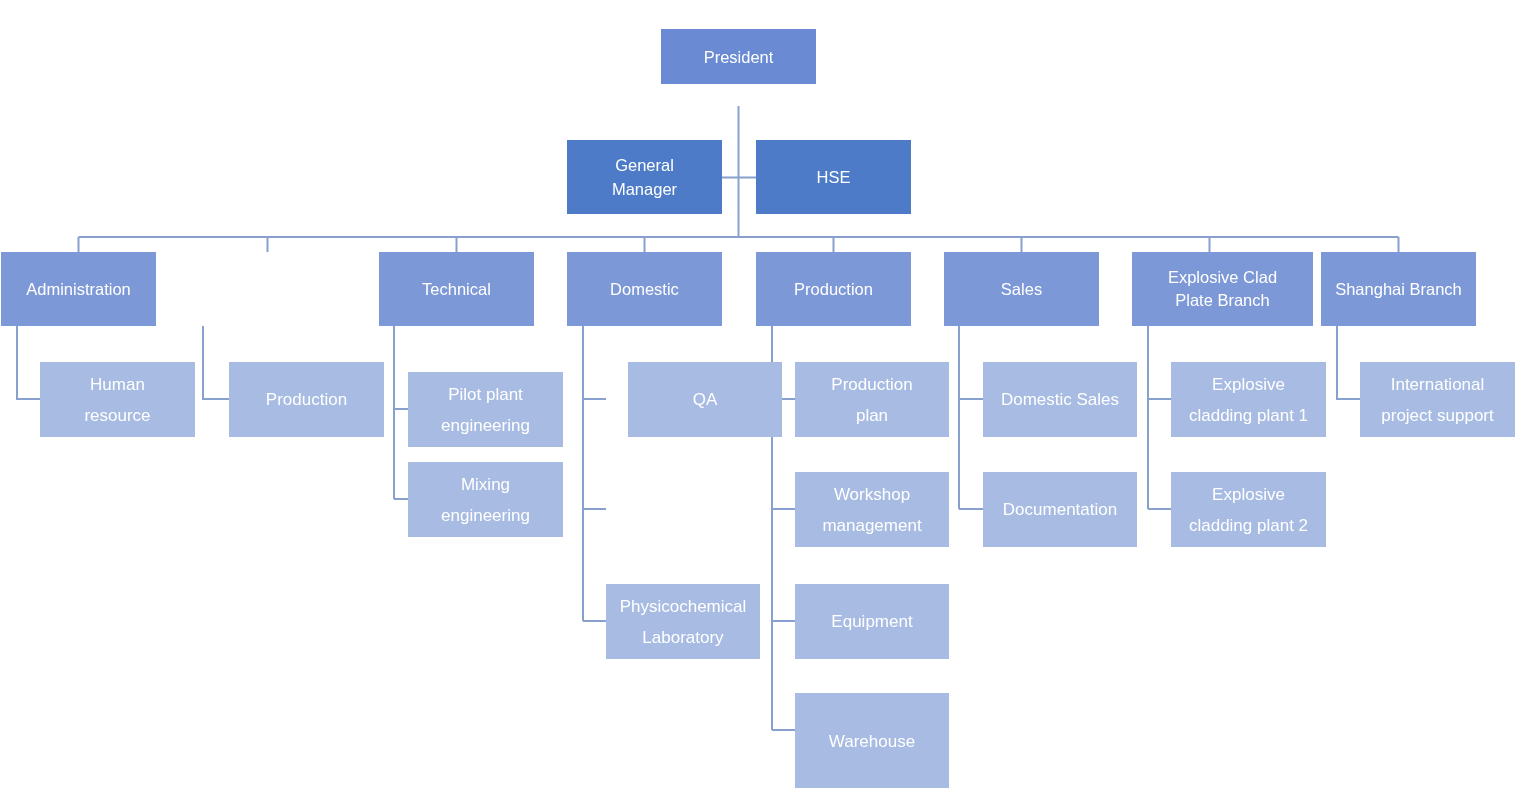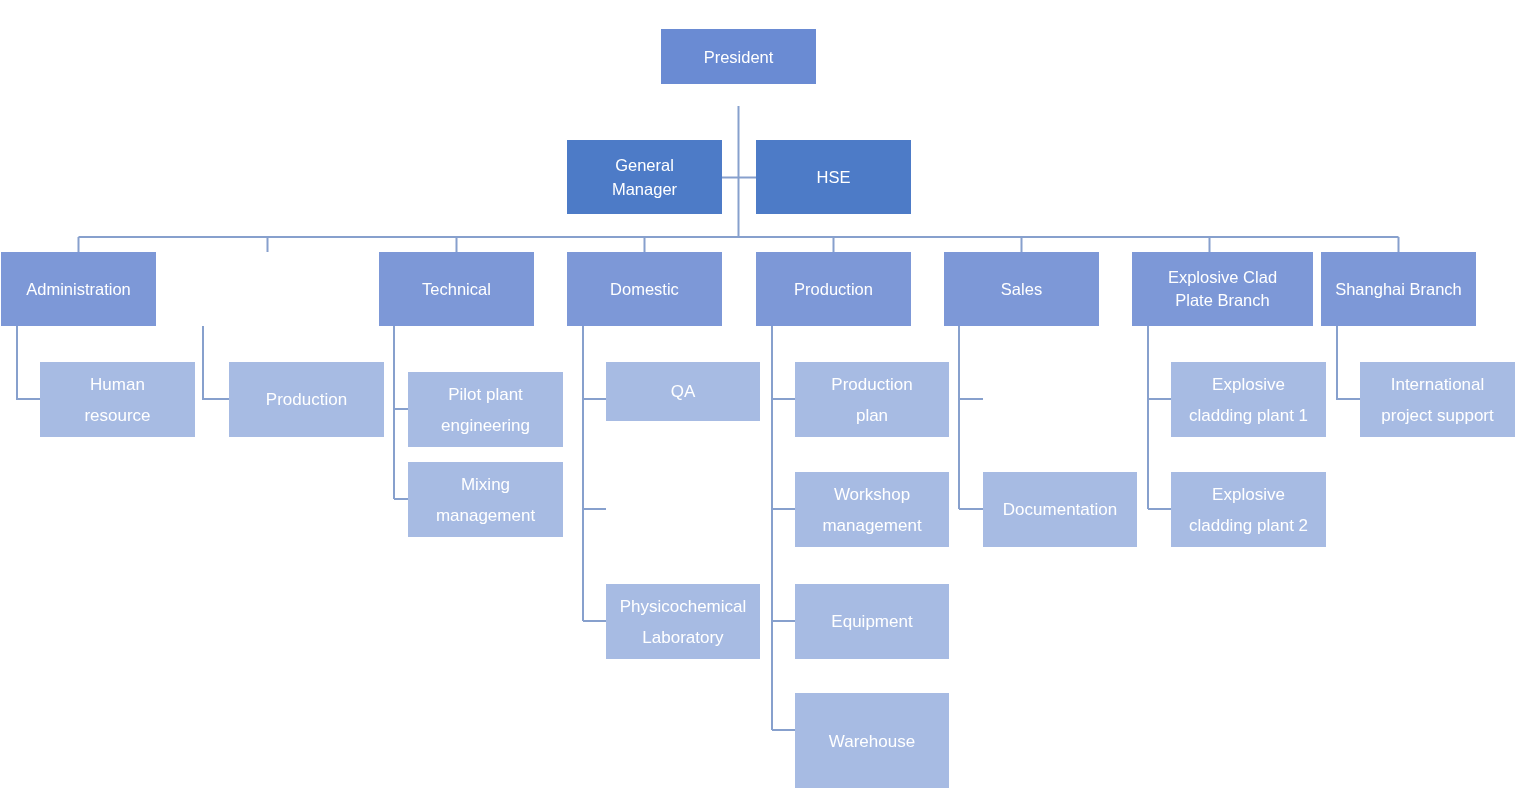--- a/index.html
+++ b/index.html
@@ -53,30 +53,31 @@
   <div class="node lv2" style="left:1132px;top:252px;width:181px;height:74px">Explosive Clad
 Plate Branch</div>
   <div class="node lv2" style="left:1321px;top:252px;width:155px;height:74px">Shanghai Branch</div>
 
   <div class="node lv3" style="left:40px;top:362px;width:155px;height:75px">Human
 resource</div>
   <div class="node lv3" style="left:229px;top:362px;width:155px;height:75px">Production</div>
   <div class="node lv3" style="left:408px;top:372px;width:155px;height:75px">Pilot plant
 engineering</div>
   <div class="node lv3" style="left:408px;top:462px;width:155px;height:75px">Mixing
-management</div>
-  <div class="node lv3" style="left:606px;top:362px;width:154px;height:59px">QA</div>
+engineering</div>
+  <div class="node lv3" style="left:628px;top:362px;width:154px;height:75px">QA</div>
   <div class="node lv3" style="left:606px;top:584px;width:154px;height:75px">Physicochemical
 Laboratory</div>
   <div class="node lv3" style="left:795px;top:362px;width:154px;height:75px">Production
 plan</div>
   <div class="node lv3" style="left:795px;top:472px;width:154px;height:75px">Workshop
 management</div>
   <div class="node lv3" style="left:795px;top:584px;width:154px;height:75px">Equipment</div>
   <div class="node lv3" style="left:795px;top:693px;width:154px;height:96px">Warehouse</div>
+  <div class="node lv3" style="left:983px;top:362px;width:154px;height:75px">Domestic Sales</div>
   <div class="node lv3" style="left:983px;top:472px;width:154px;height:75px">Documentation</div>
   <div class="node lv3" style="left:1171px;top:362px;width:155px;height:75px">Explosive
 cladding plant 1</div>
   <div class="node lv3" style="left:1171px;top:472px;width:155px;height:75px">Explosive
 cladding plant 2</div>
   <div class="node lv3" style="left:1360px;top:362px;width:155px;height:75px">International
 project support</div>
 
 </div>
 

